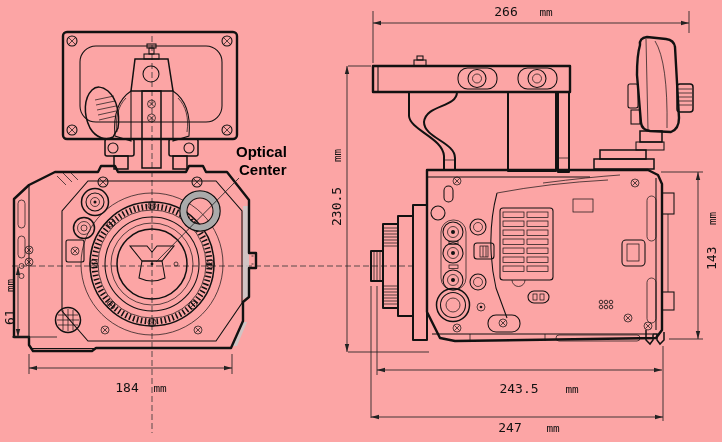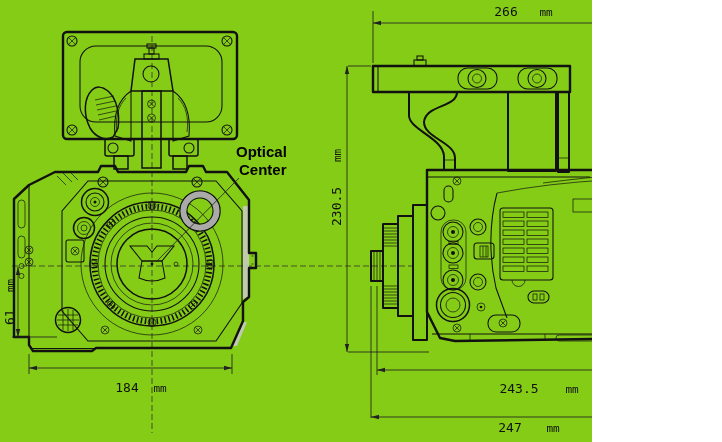--- a/index.html
+++ b/index.html
@@ -1,16 +1,16 @@
 <!DOCTYPE html>
 <html><head>
 <meta charset="utf-8">
 <style>
   html,body{margin:0;padding:0;background:#fff;}
-  .stage{width:592px;height:442px;background:#84cc16;position:relative;overflow:hidden;}
+  .stage{width:722px;height:442px;background:#fca5a5;position:relative;overflow:hidden;}
   svg{display:block;}
   .o25{fill:none;stroke:#111;stroke-width:2.4;stroke-linejoin:round;}
   .o2{fill:none;stroke:#111;stroke-width:2;stroke-linejoin:round;}
   .o15{fill:none;stroke:#111;stroke-width:1.5;}
   .o1{fill:none;stroke:#111;stroke-width:1.05;}
   .o07{fill:none;stroke:#111;stroke-width:0.7;}
   .dim{fill:none;stroke:#222;stroke-width:0.85;}
   .ar{fill:#222;stroke:none;}
   .dash{fill:none;stroke:#333;stroke-width:0.8;stroke-dasharray:6 3;}
   .shade{fill:#c9c9c9;stroke:none;opacity:.85;}

